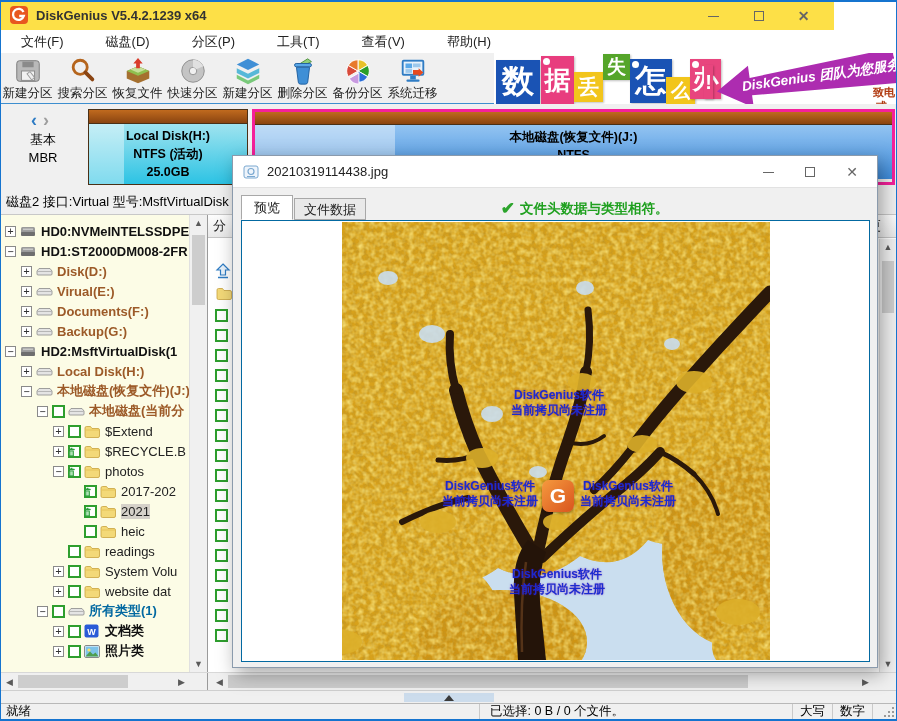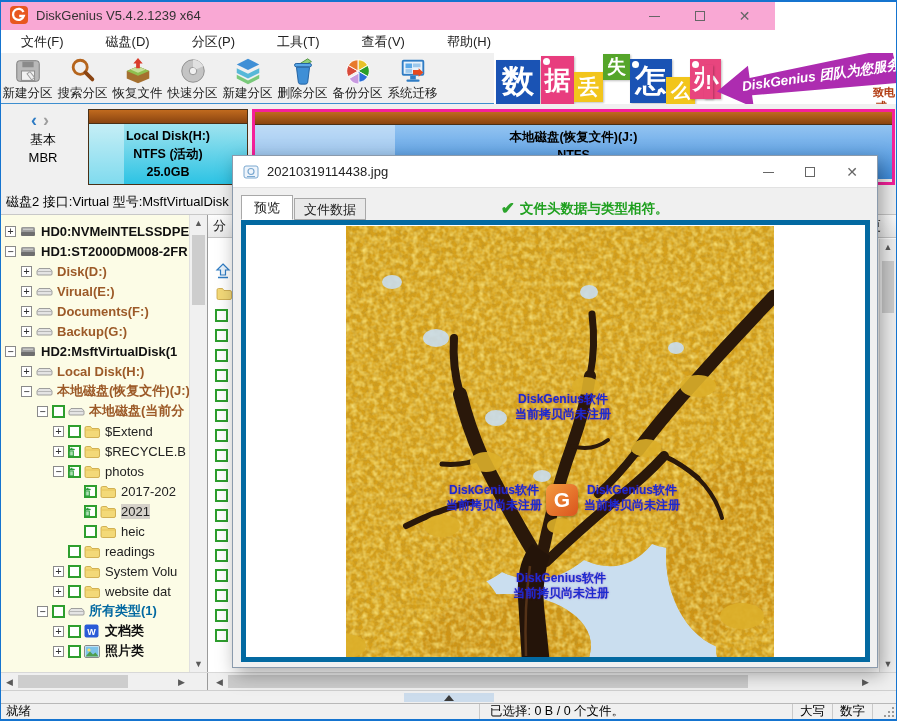--- a/index.html
+++ b/index.html
@@ -5,21 +5,21 @@
   *{box-sizing:border-box;margin:0;padding:0;}
   body{margin:0;background:#555;font-family:"Liberation Sans",sans-serif;}
   .window{position:relative;width:897px;height:721px;background:#fff;overflow:hidden;}
   .edge{position:absolute;background:#1574cf;z-index:60;}
   .edge.top{left:0;top:0;width:897px;height:2px;}
   .edge.bottom{left:0;top:719px;width:897px;height:2px;}
   .edge.left{left:0;top:0;width:1px;height:721px;}
   .edge.right{left:896px;top:0;width:1px;height:721px;}
 
   
-  .titlebar{position:absolute;left:0;top:2px;width:775px;height:28px;background:#f9a8d4;}
+  .titlebar{position:absolute;left:0;top:2px;width:834px;height:28px;background:#fde047;font-weight:bold;}
   .app-logo{position:absolute;left:10px;top:4px;width:18px;height:18px;}
   .title-text{position:absolute;left:36px;top:0;line-height:28px;font-size:13px;color:#333;}
   .win-controls{position:absolute;right:8px;top:0;height:28px;display:flex;}
   .wc{width:45px;height:28px;display:flex;align-items:center;justify-content:center;color:#666;font-size:14px;}
   .wc .maxbox{width:10px;height:10px;border:1px solid #666;display:block;}
   .wc .minline{width:11px;height:1px;background:#666;display:block;}
 
   
   .menubar{position:absolute;left:0;top:30px;width:897px;height:23px;background:#fff;display:flex;align-items:center;}
   .menu-item{padding:0 21px;font-size:13px;color:#222;height:23px;line-height:23px;}
@@ -110,21 +110,21 @@
   .dlg-title-text{position:absolute;left:34px;top:0;line-height:32px;font-size:13px;color:#222;}
   .dlg-controls{position:absolute;right:4px;top:0;height:32px;display:flex;}
   .dlg-controls .wc{width:42px;height:32px;}
   .dlg-tabrow{position:absolute;left:8px;top:38px;right:9px;height:26px;}
   .tab{position:absolute;bottom:0;border:1px solid #a8a8a8;font-size:13px;color:#222;text-align:center;}
   .tab.active{left:0;width:52px;height:25px;background:#fff;border-bottom-color:#fff;line-height:24px;z-index:2;}
   .tab.inactive{left:53px;width:72px;height:22px;background:#e9e9e9;line-height:21px;}
   .dlg-status{position:absolute;left:50%;top:4px;transform:translateX(-32%);display:flex;align-items:center;white-space:nowrap;}
   .check-glyph{color:#2ca42c;font-size:17px;font-weight:bold;margin-right:5px;}
   .dlg-status-text{color:#1fa01f;font-size:13.5px;font-weight:bold;}
-  .dlg-content{position:absolute;left:8px;top:64px;width:629px;height:442px;background:#fff;border:5px solid #0369a1;overflow:hidden;}
+  .dlg-content{position:absolute;left:8px;top:64px;width:629px;height:442px;background:#fff;border:1px solid #0369a1;overflow:hidden;}
   .photo{position:absolute;left:100px;top:1px;width:428px;height:438px;overflow:hidden;}
   .wm{position:absolute;transform:translate(-50%,-50%);text-align:center;color:#1b2bd0;font-size:12px;font-weight:bold;line-height:15px;white-space:nowrap;text-shadow:0 0 2px rgba(120,0,160,.55);z-index:5;}
   .wm-logo{position:absolute;transform:translate(-50%,-50%);width:32px;height:32px;border-radius:7px;background:linear-gradient(135deg,#f59a3e,#d9541e);box-shadow:0 1px 3px rgba(0,0,0,.4);display:flex;align-items:center;justify-content:center;color:#fff;font-size:21px;font-weight:bold;z-index:5;}
 </style>
 </head>
 <body>
 
 <div class="window">
   <div class="edge top"></div>
   <div class="edge bottom"></div>

